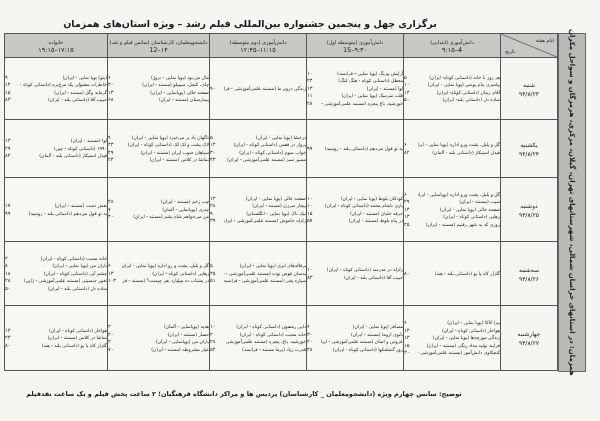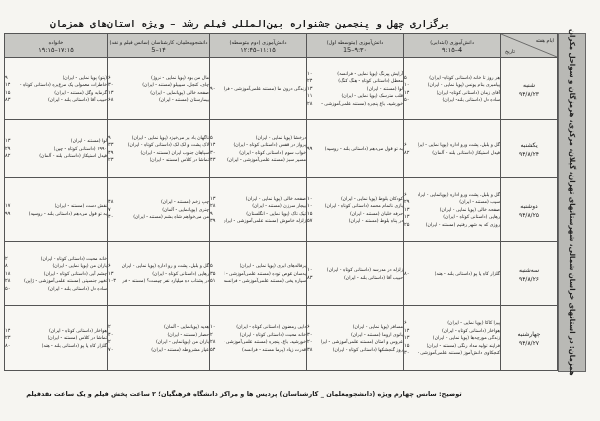--- a/index.html
+++ b/index.html
@@ -7,21 +7,20 @@
     width:600px; height:421px; overflow:hidden;
     background:#f6f5f1;
     font-family:"DejaVu Sans", sans-serif;
     color:#1a1a1a;
     position:relative;
   }
   .page-title {
     position:absolute; top:18px; left:0; width:500px;
     text-align:center; font-size:9.5px; font-weight:bold; direction:rtl;
     letter-spacing:-0.2px;
-    font-family:Liberation Mono, monospace;
   }
   .sched {
     position:absolute; top:33px; left:4px;
     width:553px; border-collapse:collapse; direction:rtl;
     table-layout:fixed;
   }
   .sched td, .sched th {
     border:1px solid #555; padding:0; vertical-align:middle;
   }
   .sched th {
@@ -89,21 +88,21 @@
       <th>
           <div>دانش‌آموزی (متوسطه اول)</div>
           <div class="time">۹:۳۰–15</div>
         </th>
       <th>
           <div>دانش‌آموزی (دوم متوسطه)</div>
           <div class="time">۱۱:۱۵–۱۲:۴۵</div>
         </th>
       <th>
           <div>دانشجو‌معلمان، کارشناسان (سانس فیلم و نقد)</div>
-          <div class="time">۱۴–5</div>
+          <div class="time">۱۴–12</div>
         </th>
       <th>
           <div>خانواده</div>
           <div class="time">۱۷:۱۵–۱۹:۱۵</div>
         </th>
     </tr>
   </thead>
   <tbody id="sched-body">
       <tr class="r1">
         <td class="day-cell">

